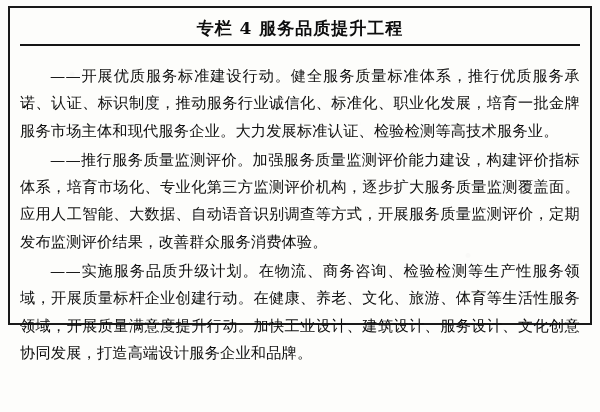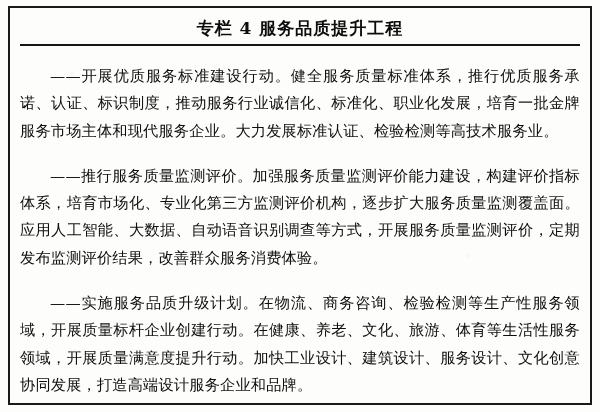--- a/index.html
+++ b/index.html
@@ -21,21 +21,21 @@
       radial-gradient(circle at 12% 18%, rgba(0,0,0,0.018) 0 2px, transparent 3px),
       radial-gradient(circle at 78% 62%, rgba(0,0,0,0.015) 0 2px, transparent 3px),
       #fdfdfb;
     box-sizing: border-box;
   }
   .box {
     position: absolute;
     left: 8px;
     top: 6px;
     width: 584px;
-    height: 399px;
+    height: 319px;
     border: 2px solid #1a1a1a;
     box-sizing: border-box;
     padding: 4px 10px 0 10px;
     background: transparent;
   }
   .title {
     text-align: center;
     font-size: 17px;
     font-weight: bold;
     letter-spacing: 1px;
@@ -56,21 +56,21 @@
     font-size: 15.2px;
     line-height: 27.3px;
     color: #0f0f0f;
     text-align: justify;
     text-justify: inter-ideograph;
     text-indent: 30px;
     letter-spacing: 0.2px;
     font-family: "DejaVu Serif", "Liberation Serif", serif;
   }
   p.para + p.para {
-    margin-top: 18px;
+    margin-top: 2px;
   }
   .noise {
     position: absolute;
     inset: 0;
     pointer-events: none;
     opacity: 0.35;
     background-image:
       radial-gradient(circle at 30% 80%, rgba(0,0,0,0.02) 0 1px, transparent 2px),
       radial-gradient(circle at 60% 30%, rgba(0,0,0,0.02) 0 1px, transparent 2px),
       radial-gradient(circle at 90% 90%, rgba(0,0,0,0.02) 0 1px, transparent 2px);

